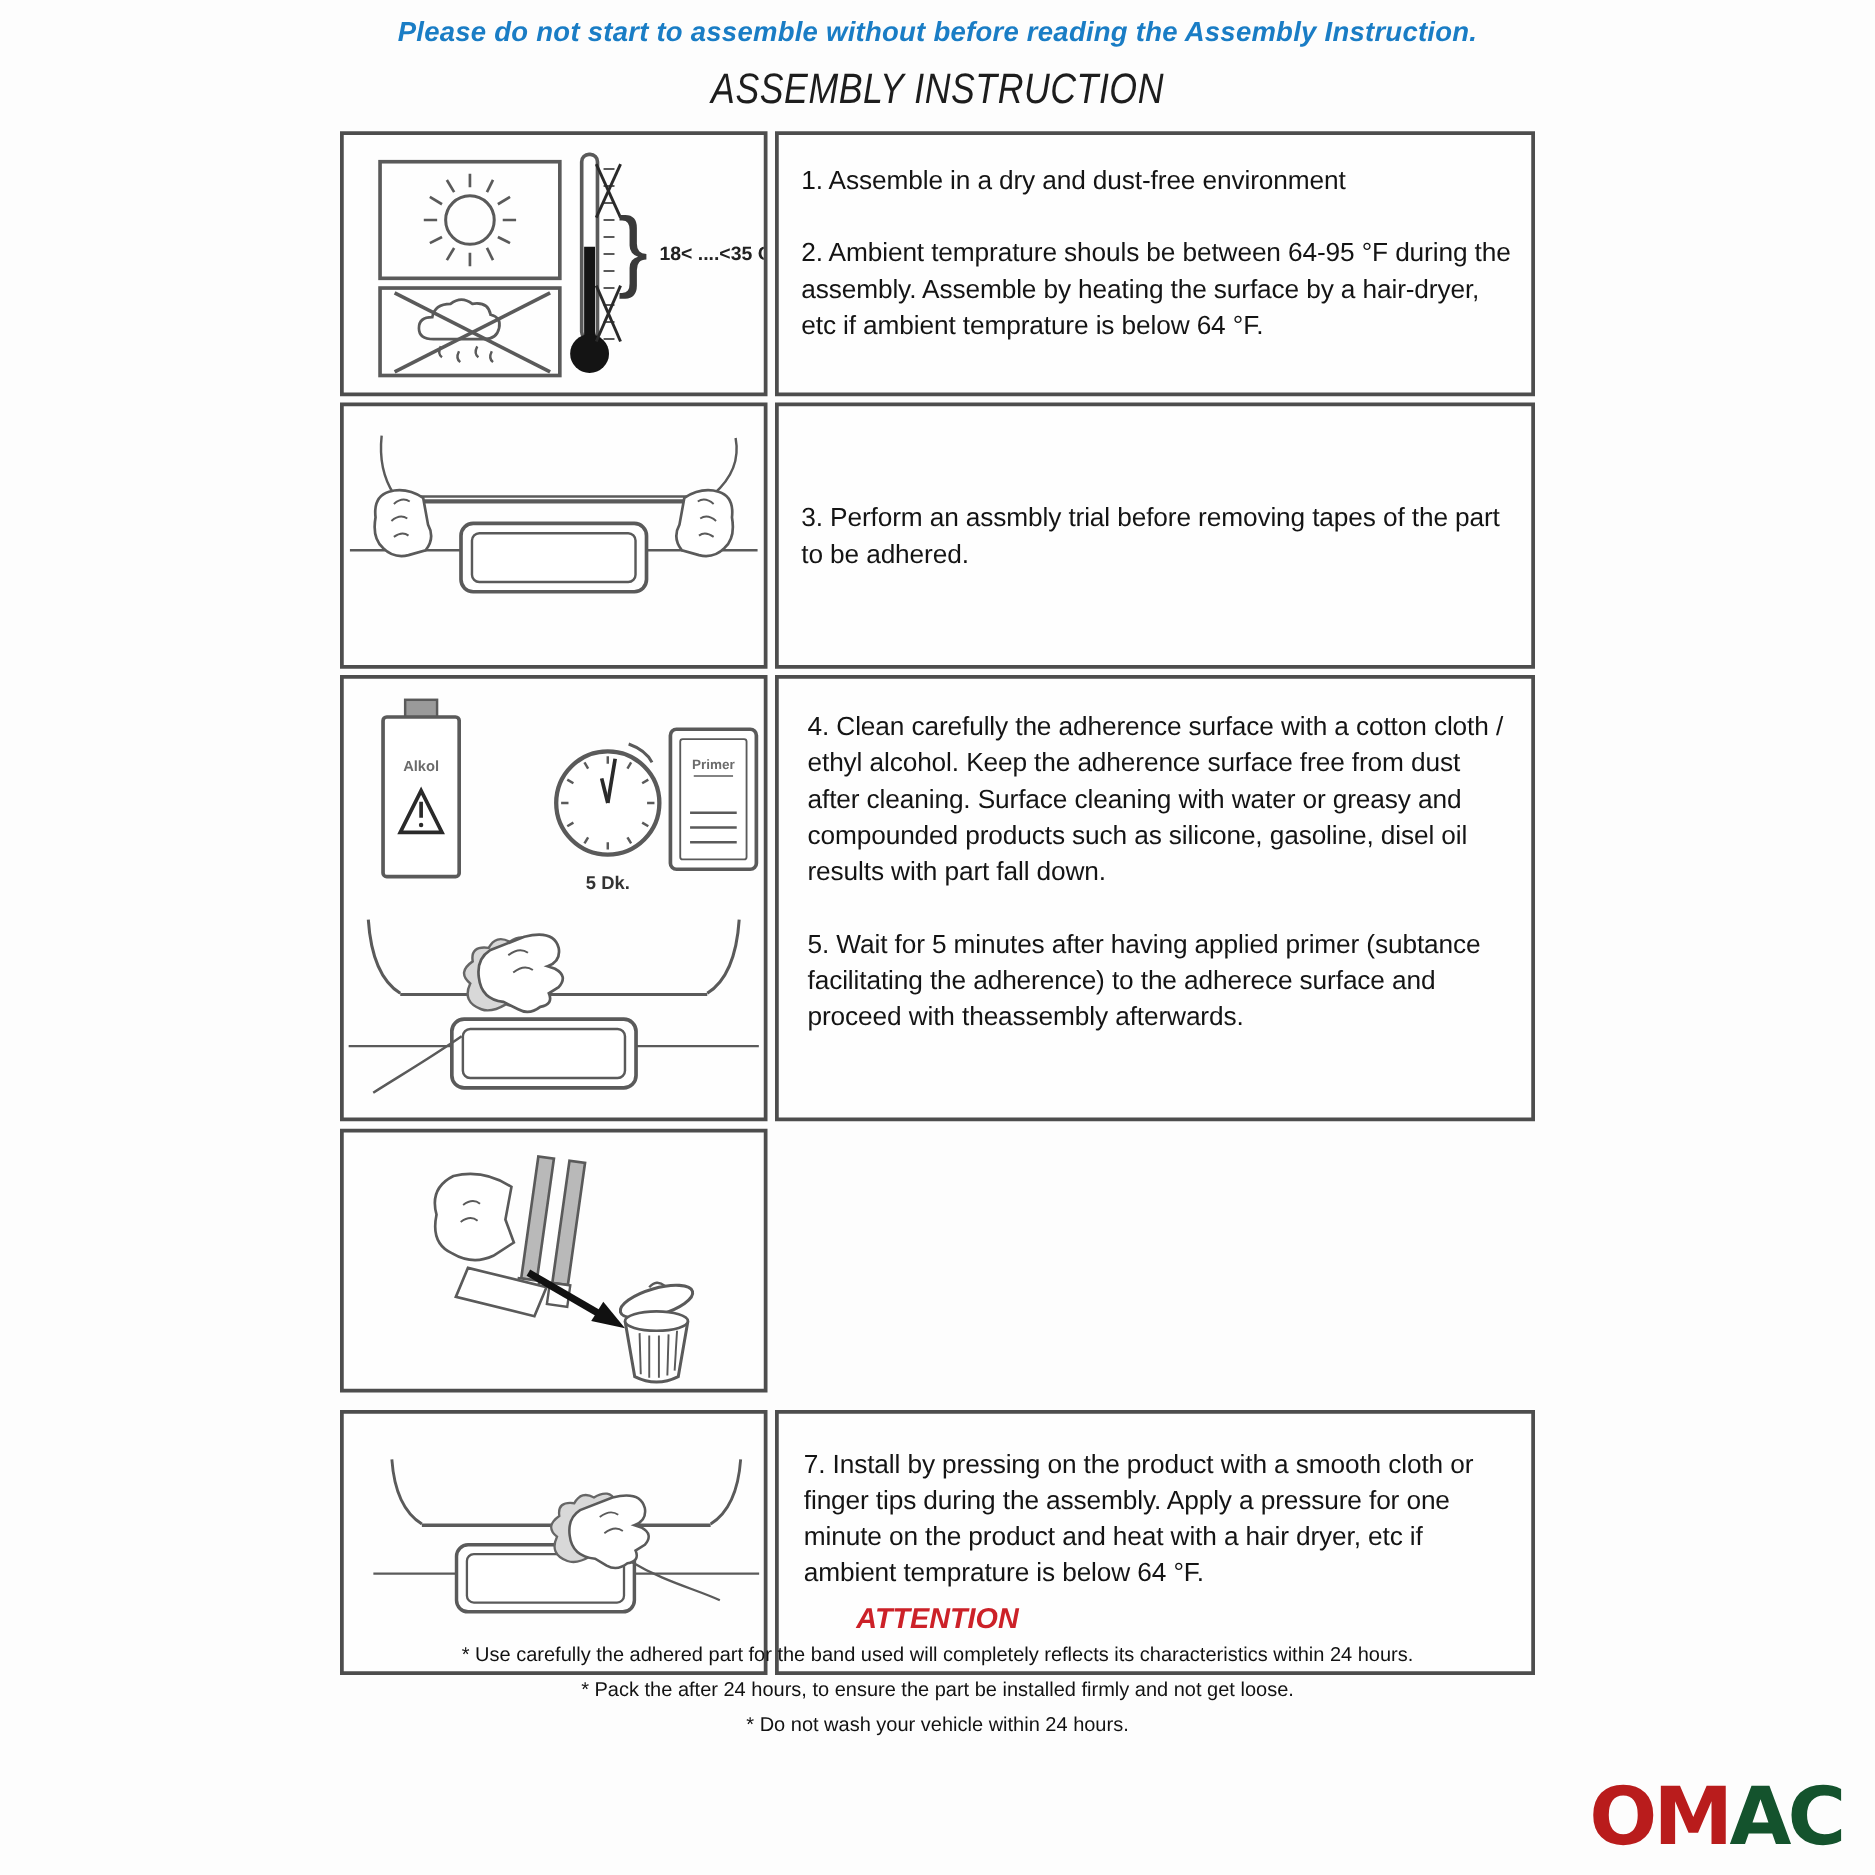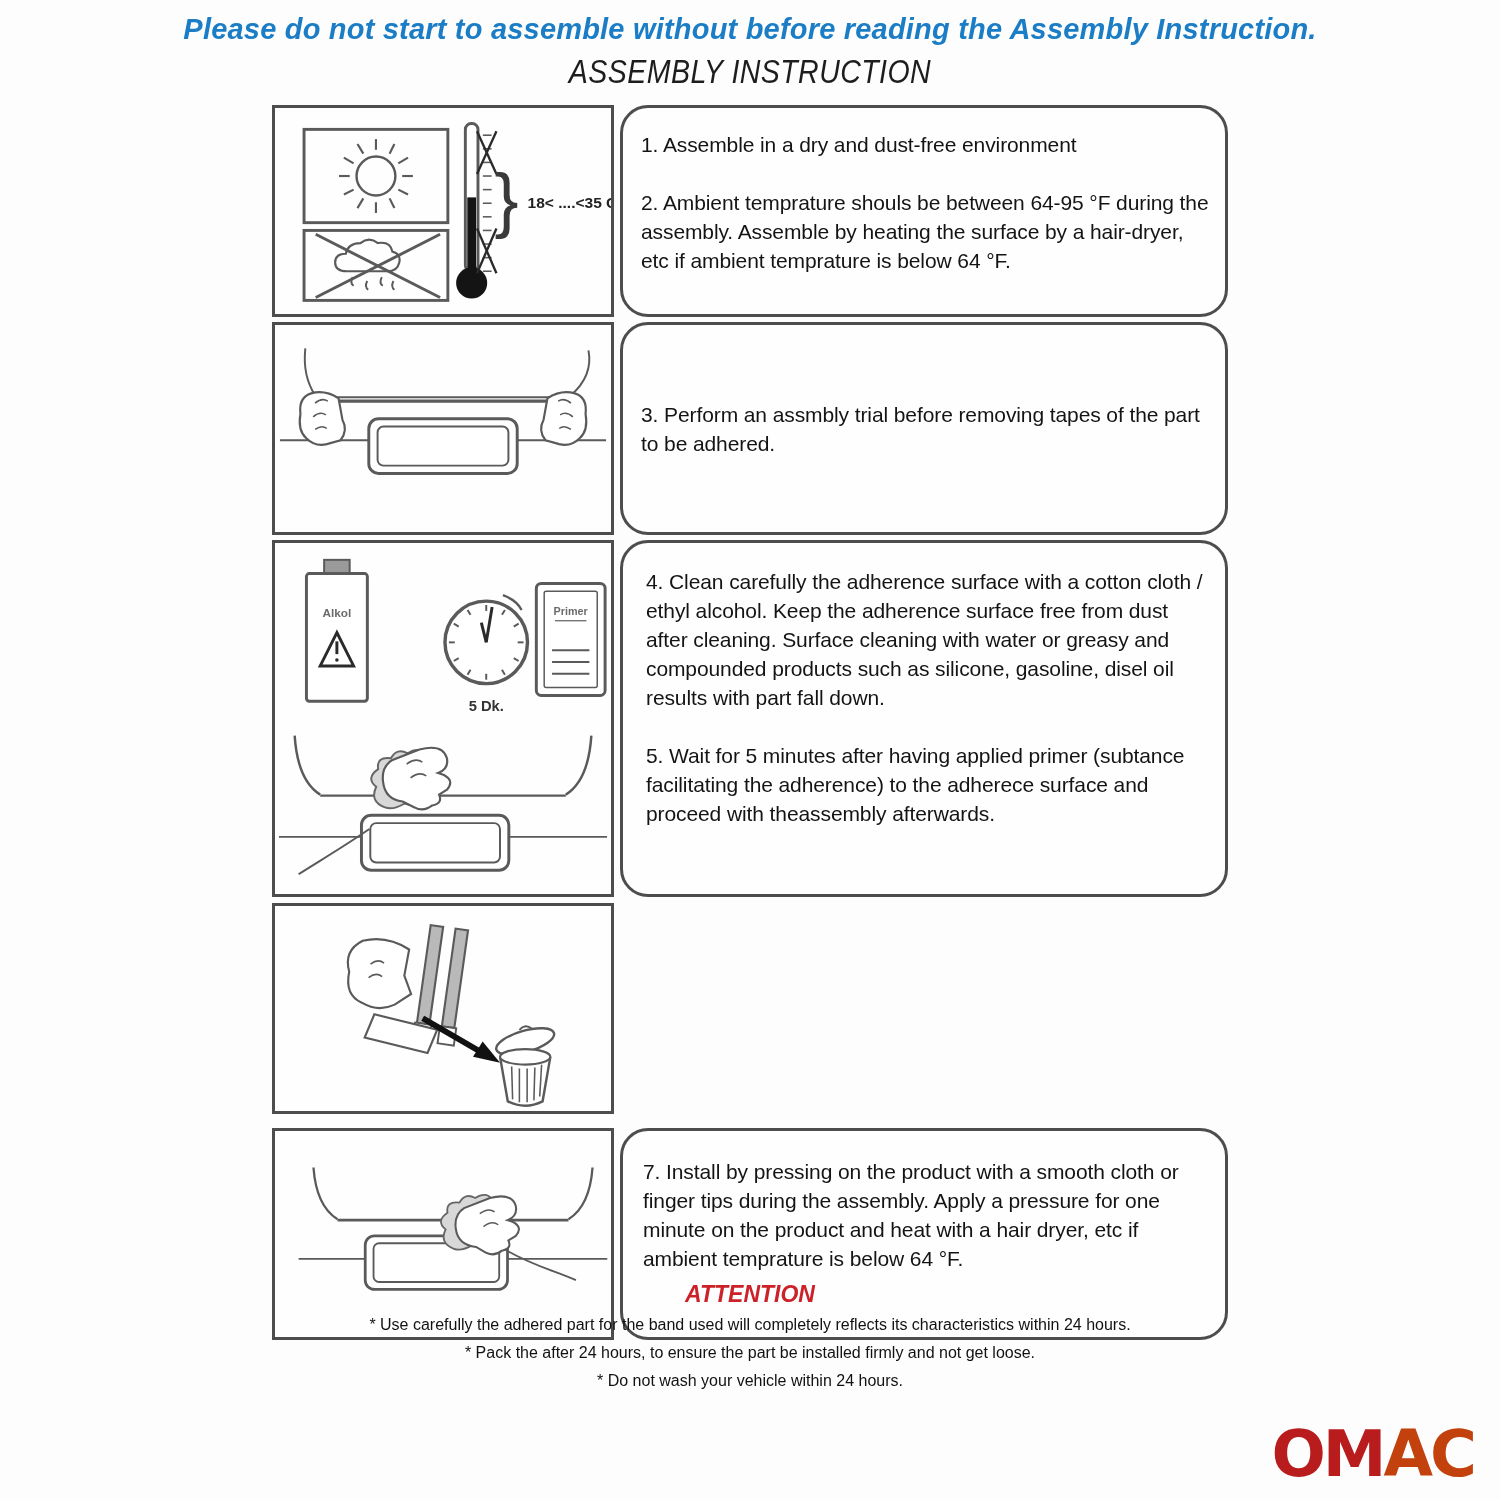--- a/index.html
+++ b/index.html
@@ -4,34 +4,34 @@
 <style>
   html,body { margin:0; padding:0; background:#ffffff; }
   .page {
     position:relative; width:1500px; height:1500px;
     background:#fdfdfd; overflow:hidden;
     font-family:"Liberation Sans", sans-serif;
     color:#161616;
   }
   .notice {
     position:absolute; top:13px; left:0; width:100%;
-    text-align:center; font-size:29px; font-weight:bold; font-style:italic;
+    text-align:center; font-size:22px; font-weight:bold; font-style:italic;
     color:#1a7dc5; letter-spacing:0.2px;
   }
   .title {
     position:absolute; top:52px; left:0; width:100%;
     text-align:center; font-size:34px; font-style:italic; color:#1d1d1d;
     transform:scaleX(.84); transform-origin:center; letter-spacing:0.5px;
   }
   .box {
     position:absolute; box-sizing:border-box;
     background:#fefefe; border:3px solid #4d4d4d;
   }
   .ill { left:272px; width:342px; }
-  .txt { left:620px; width:608px; padding:0 14px 0 18px;border-radius:28px; }
+  .txt { left:620px; width:608px; padding:0 14px 0 18px; }
   .txt p { margin:0; font-size:21px; line-height:29px; color:#141414; letter-spacing:-0.1px; }
   .gap { height:29px; }
   .r1 { top:105px; height:212px; }
   .r2 { top:322px; height:213px;align-items:center; }
   .r3 { top:540px; height:357px; }
   .r4 { top:903px; height:211px; }
   .r5 { top:1128px; height:212px;padding-left:20px; }
   .txt.r1 { padding-top:22px; }
   .txt.r2 { display:flex; flex-direction:column; justify-content:center; }
   .txt.r3 { padding-top:24px;padding-left:23px; }
@@ -46,21 +46,21 @@
   }
   .attention p {
     margin:0; font-size:16px; color:#121212; line-height:28px;
   }
   .logo {
     position:absolute; right:26px; bottom:14px;
     font-family:"DejaVu Sans", sans-serif; font-weight:bold;
     font-size:64px; letter-spacing:-3px; line-height:1;
   }
   .logo .l1 { color:#b91c1c; }
-  .logo .l2 { color:#c2410c; }
+  .logo .l2 { color:#14532d; }
   
   .ln  { stroke:#5a5a5a; fill:none; }
   .lnd { stroke:#2a2a2a; fill:none; }
   .wh  { fill:#ffffff; stroke:#5a5a5a; }
   .gy  { fill:#d8d8d8; stroke:#666666; }
   .svgtxt { font-family:"Liberation Sans", sans-serif; fill:#6b6b6b; font-weight:bold; }
 </style>
 </head>
 <body>
 

